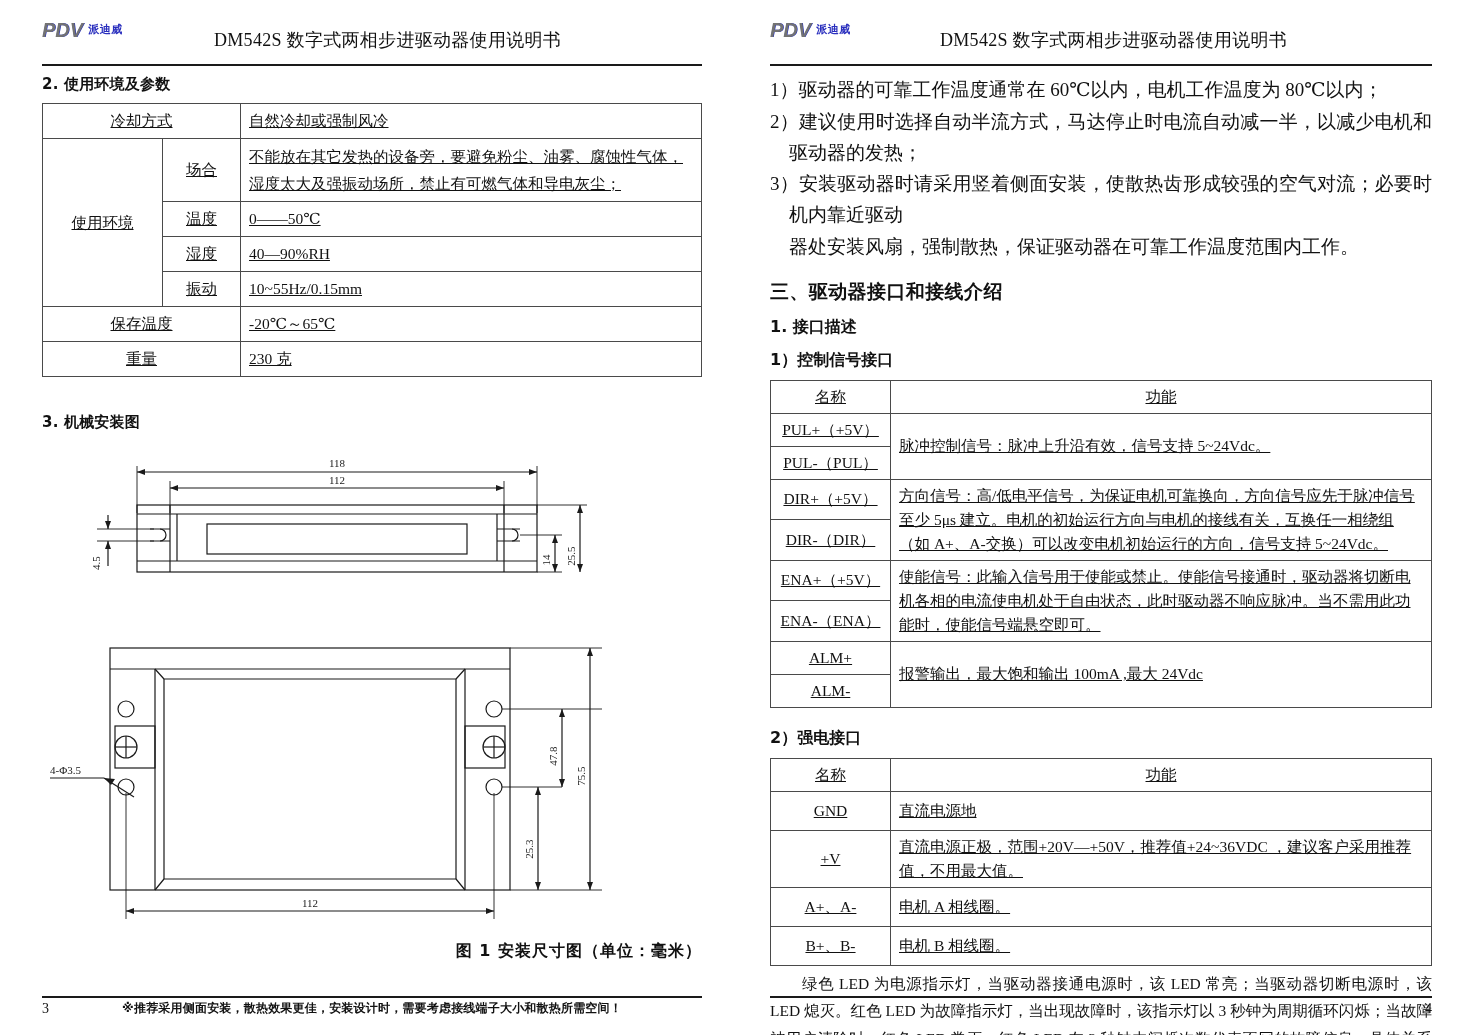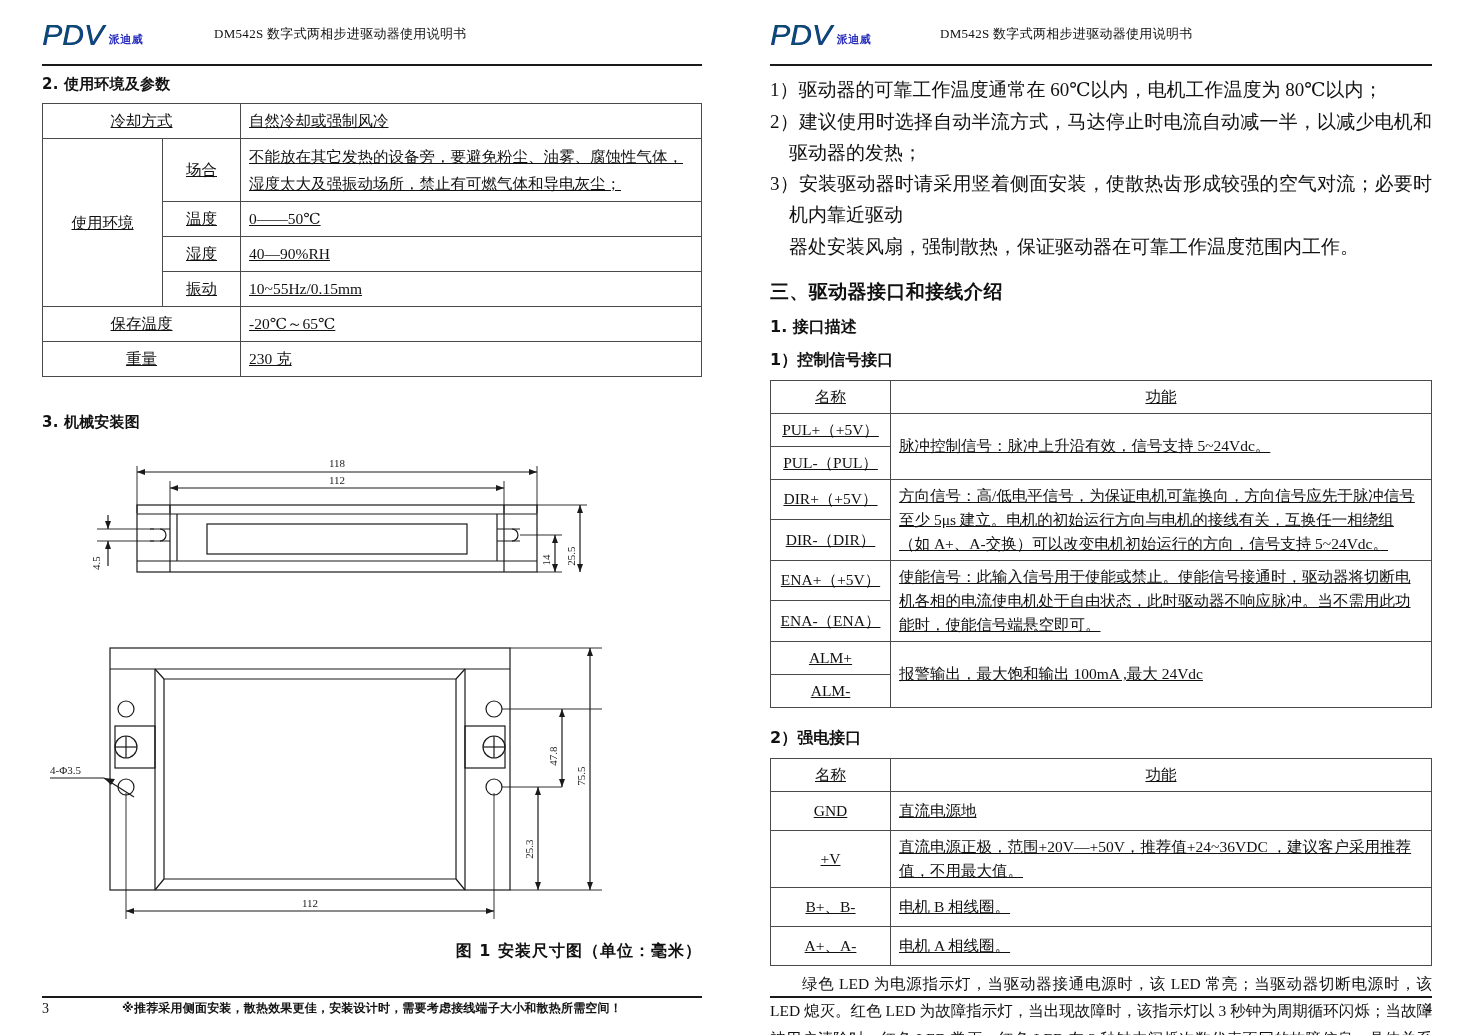--- a/index.html
+++ b/index.html
@@ -36,41 +36,41 @@
   .logo {
     position: absolute;
     left: 0;
     top: 2px;
     display: flex;
     align-items: flex-end;
     gap: 5px;
   }
   .logo-pdv {
     font-family: "Liberation Sans", sans-serif;
-    font-weight: normal;
+    font-weight: bold;
     font-style: italic;
-    font-size: 30px;
+    font-size: 20px;
     letter-spacing: 0px;
-    color: #0c4a6e;
+    color: #737373;
     line-height: 1;
     text-shadow: 0.5px 0 0 #1a27c4;
   }
   .logo-cn {
     font-size: 11px;
     font-weight: bold;
     color: #2a2fbe;
     letter-spacing: 0.5px;
     padding-bottom: 3px;
     font-family: "DejaVu Sans", sans-serif;
   }
   .hdr-title {
     position: absolute;
     left: 172px;
-    bottom: 21px;
-    font-size: 13px;
+    bottom: 12px;
+    font-size: 18px;
     letter-spacing: 0.3px;
   }
   .page-right .hdr-title { left: 170px; }
 
   
   h2.sec {
     font-family: "DejaVu Sans", sans-serif;
     font-size: 15px;
     font-weight: bold;
     margin: 7px 0 9px 0;
@@ -429,26 +429,26 @@
       </tr>
       <tr>
         <td class="ctr" style="height:30px">GND</td>
         <td class="left">直流电源地</td>
       </tr>
       <tr>
         <td class="ctr">+V</td>
         <td class="left">直流电源正极，范围+20V—+50V，推荐值+24~36VDC ，建议客户采用推荐值，不用最大值。</td>
       </tr>
       <tr>
+        <td class="ctr" style="height:30px">A+、A-</td>
+        <td class="left">电机 A 相线圈。</td>
+      </tr>
+      <tr>
         <td class="ctr" style="height:30px">B+、B-</td>
         <td class="left">电机 B 相线圈。</td>
-      </tr>
-      <tr>
-        <td class="ctr" style="height:30px">A+、A-</td>
-        <td class="left">电机 A 相线圈。</td>
       </tr>
     </tbody>
   </table>
 
 
   <p class="para first">绿色 LED 为电源指示灯，当驱动器接通电源时，该 LED 常亮；当驱动器切断电源时，该 LED 熄灭。红色 LED 为故障指示灯，当出现故障时，该指示灯以 3 秒钟为周期循环闪烁；当故障被用户清除时，红色 LED 常灭。红色 LED 在 3 秒钟内闪烁次数代表不同的故障信息，具体关系如下表所示：</p>
 
   <div class="pg-footer">
     <span>4</span>
   </div>

